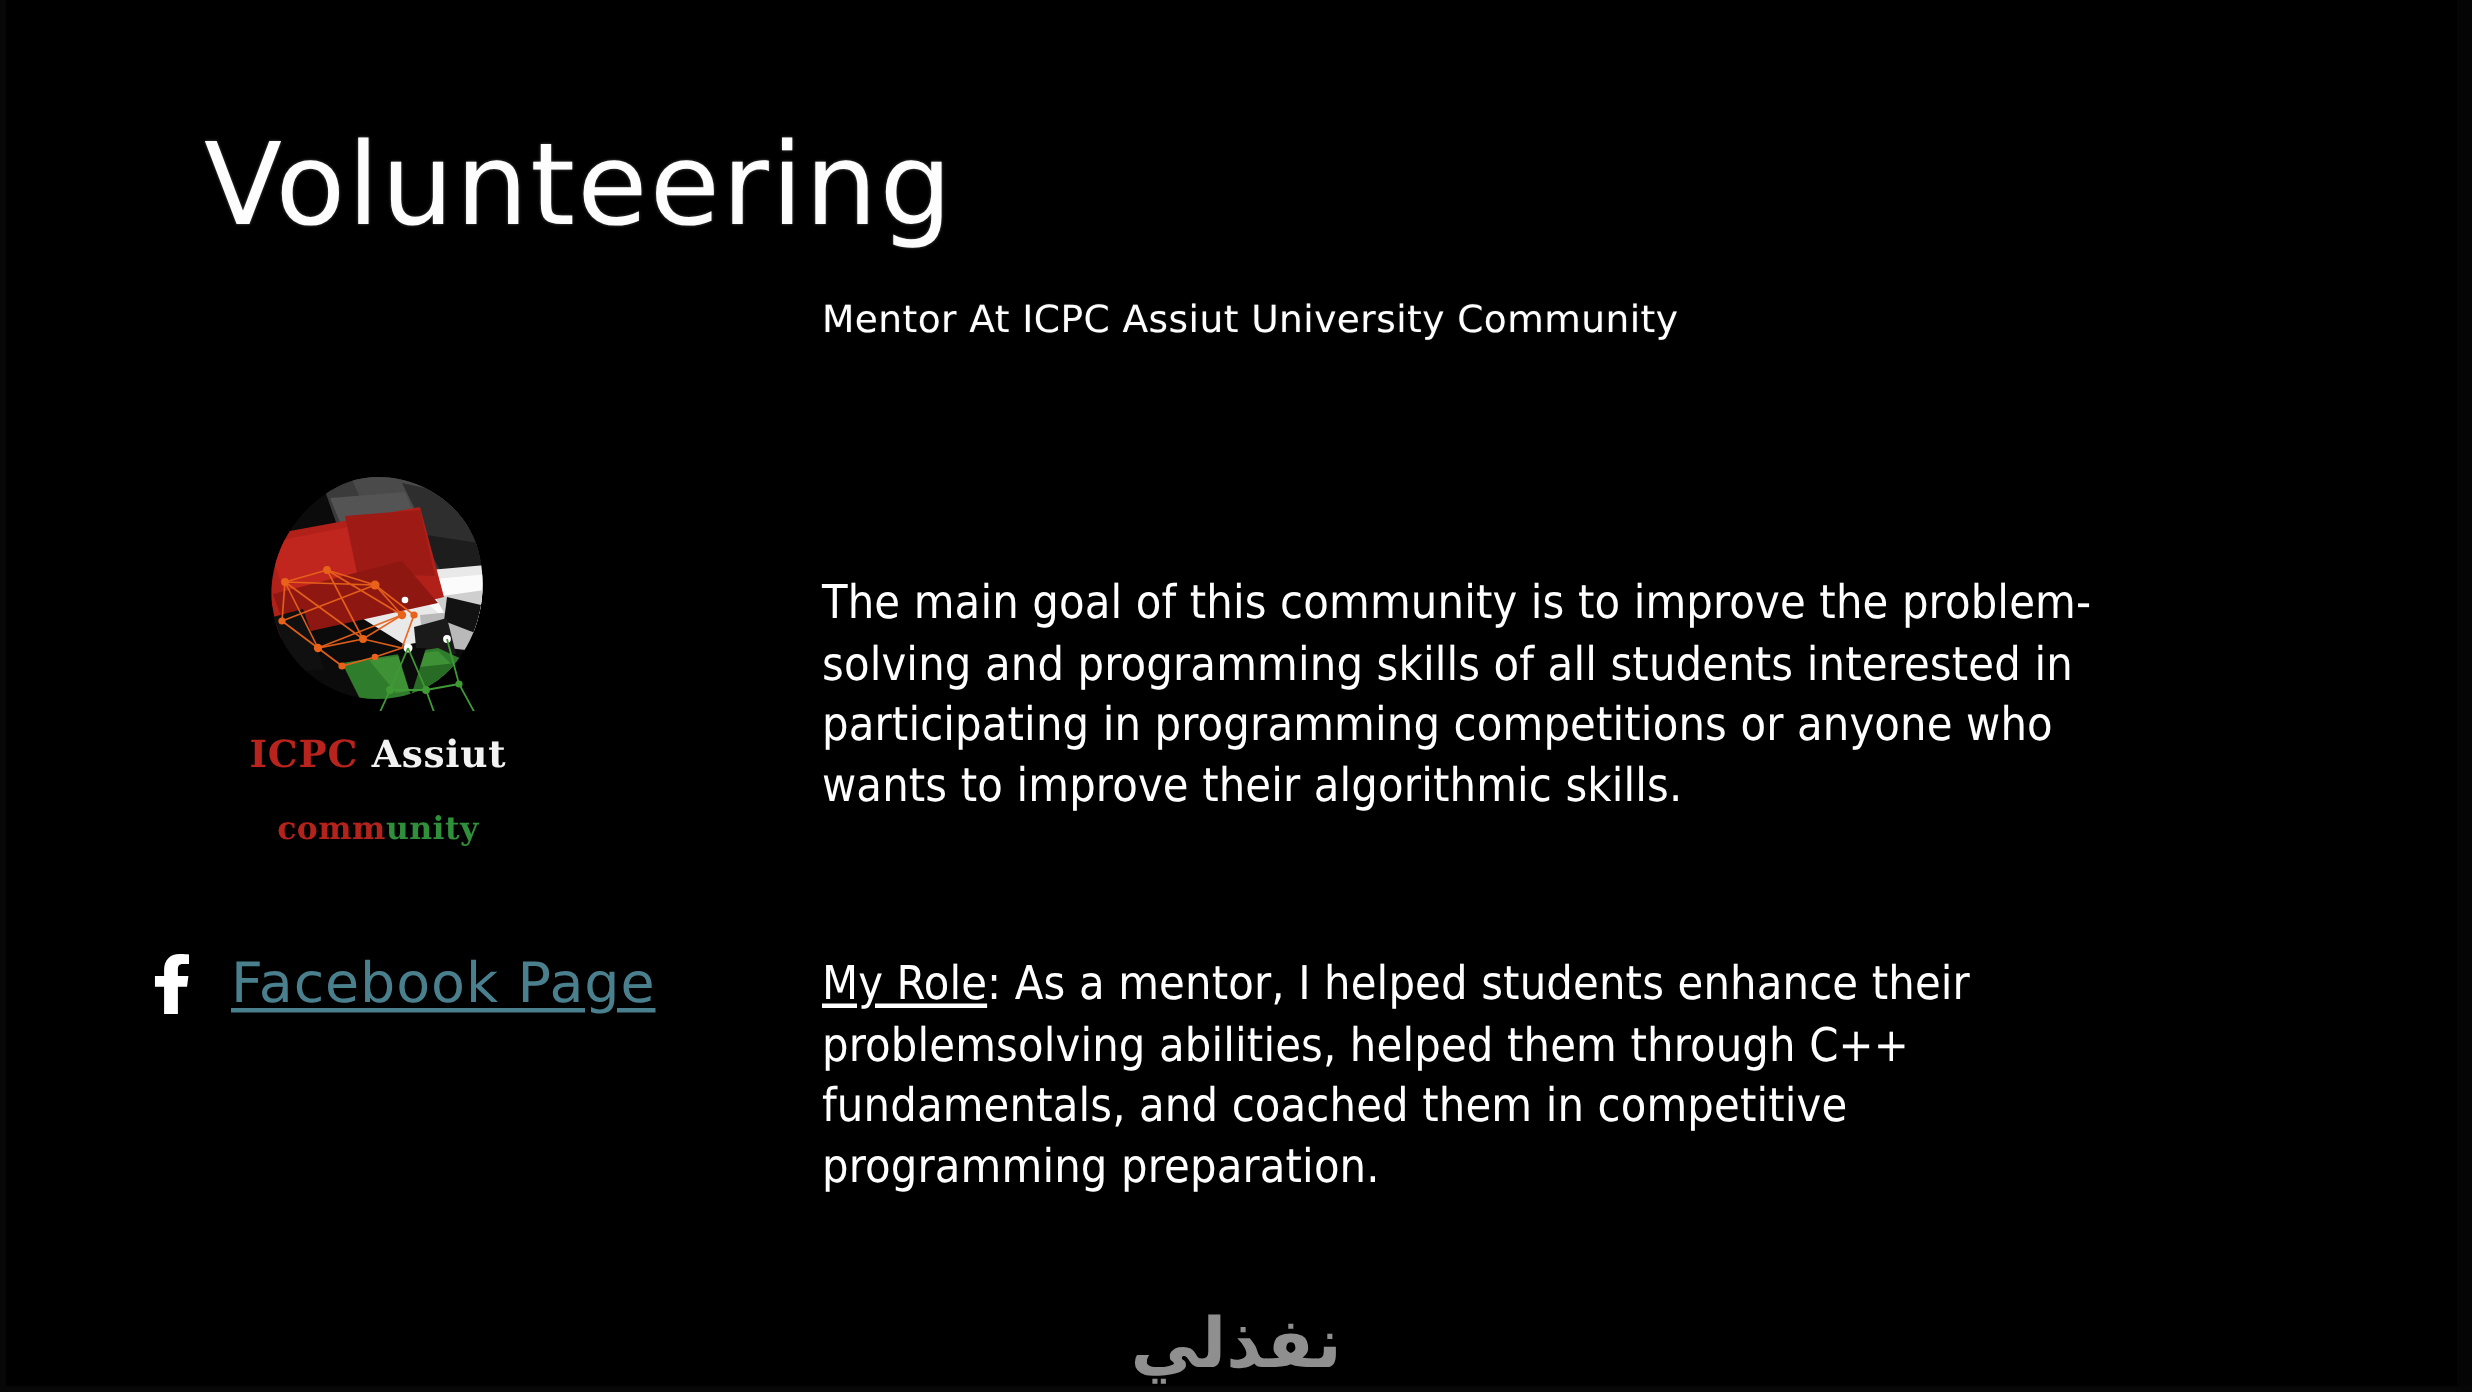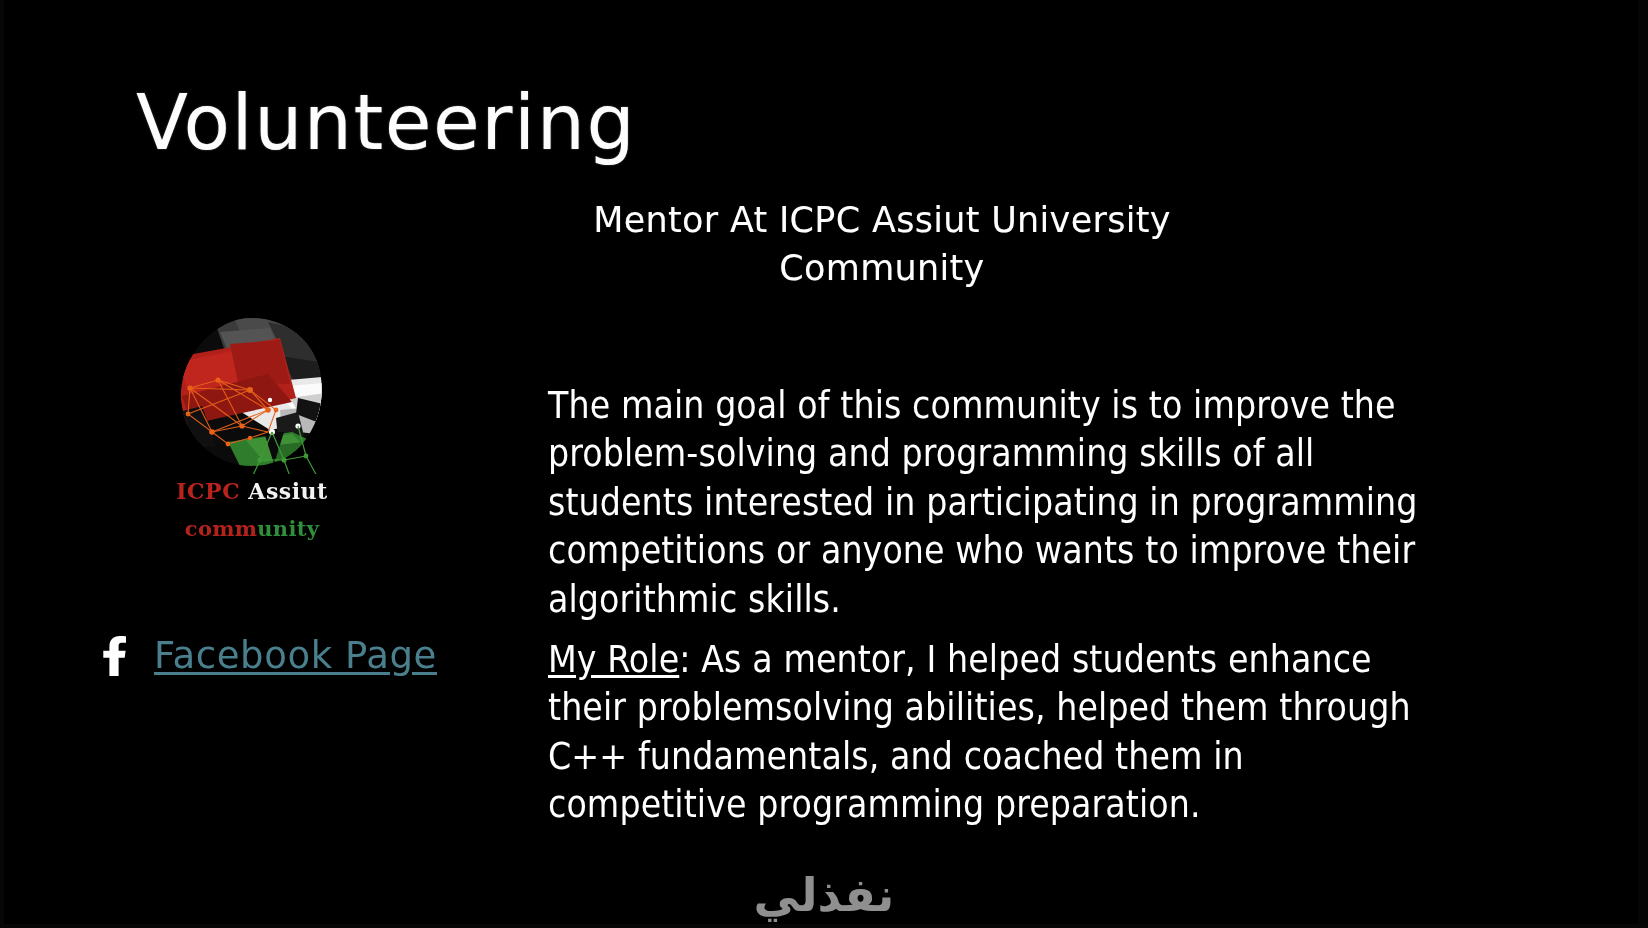--- a/index.html
+++ b/index.html
@@ -38,33 +38,33 @@
   
   .right-col {
     position: absolute;
     left: 548px;
     top: 196px;
     width: 900px;
   }
 
   .section-heading {
     font-family: "DejaVu Sans", sans-serif;
-    font-size: 35px;
+    font-size: 25px;
     line-height: 1.38;
     color: #ffffff;
-    text-align: center;
+    text-align: left;
     letter-spacing: 0.3px;
     width: 668px;
     margin: 0 auto 0 0;
     text-shadow: 0 0 1px rgba(255,255,255,0.25);
   }
 
   .body-para {
     font-family: "DejaVu Sans Condensed", "DejaVu Sans", sans-serif;
-    font-size: 37px;
+    font-size: 31px;
     line-height: 1.31;
     color: #ffffff;
     letter-spacing: 0.1px;
   }
 
   .para-goal { position: absolute; left: 0; top: 186px; width: 898px; }
   .para-role { position: absolute; left: 0; top: 440px; width: 880px; }
 
   .role-label {
     text-decoration: underline;
@@ -82,35 +82,35 @@
   .logo-art {
     position: relative;
     width: 160px;
     height: 160px;
     margin: 0 auto;
   }
 
   .logo-caption-1 {
     text-align: center;
     font-family: "DejaVu Serif", serif;
-    font-size: 22px;
+    font-size: 25px;
     font-weight: 700;
-    margin-top: 4px;
+    margin-top: 14px;
     letter-spacing: 0.5px;
     white-space: nowrap;
   }
   .logo-caption-1 .ic { color: #b8241d; }
   .logo-caption-1 .as { color: #f2f2f2; }
 
   .logo-caption-2 {
     text-align: center;
     font-family: "DejaVu Serif", serif;
     font-size: 21px;
     font-weight: 700;
-    margin-top: 12px;
+    margin-top: 22px;
     letter-spacing: 0.3px;
     white-space: nowrap;
   }
   .logo-caption-2 .c-red   { color: #b3231c; }
   .logo-caption-2 .c-green { color: #2f8f3a; }
 
   
   .fb-row {
     position: absolute;
     left: 100px;

